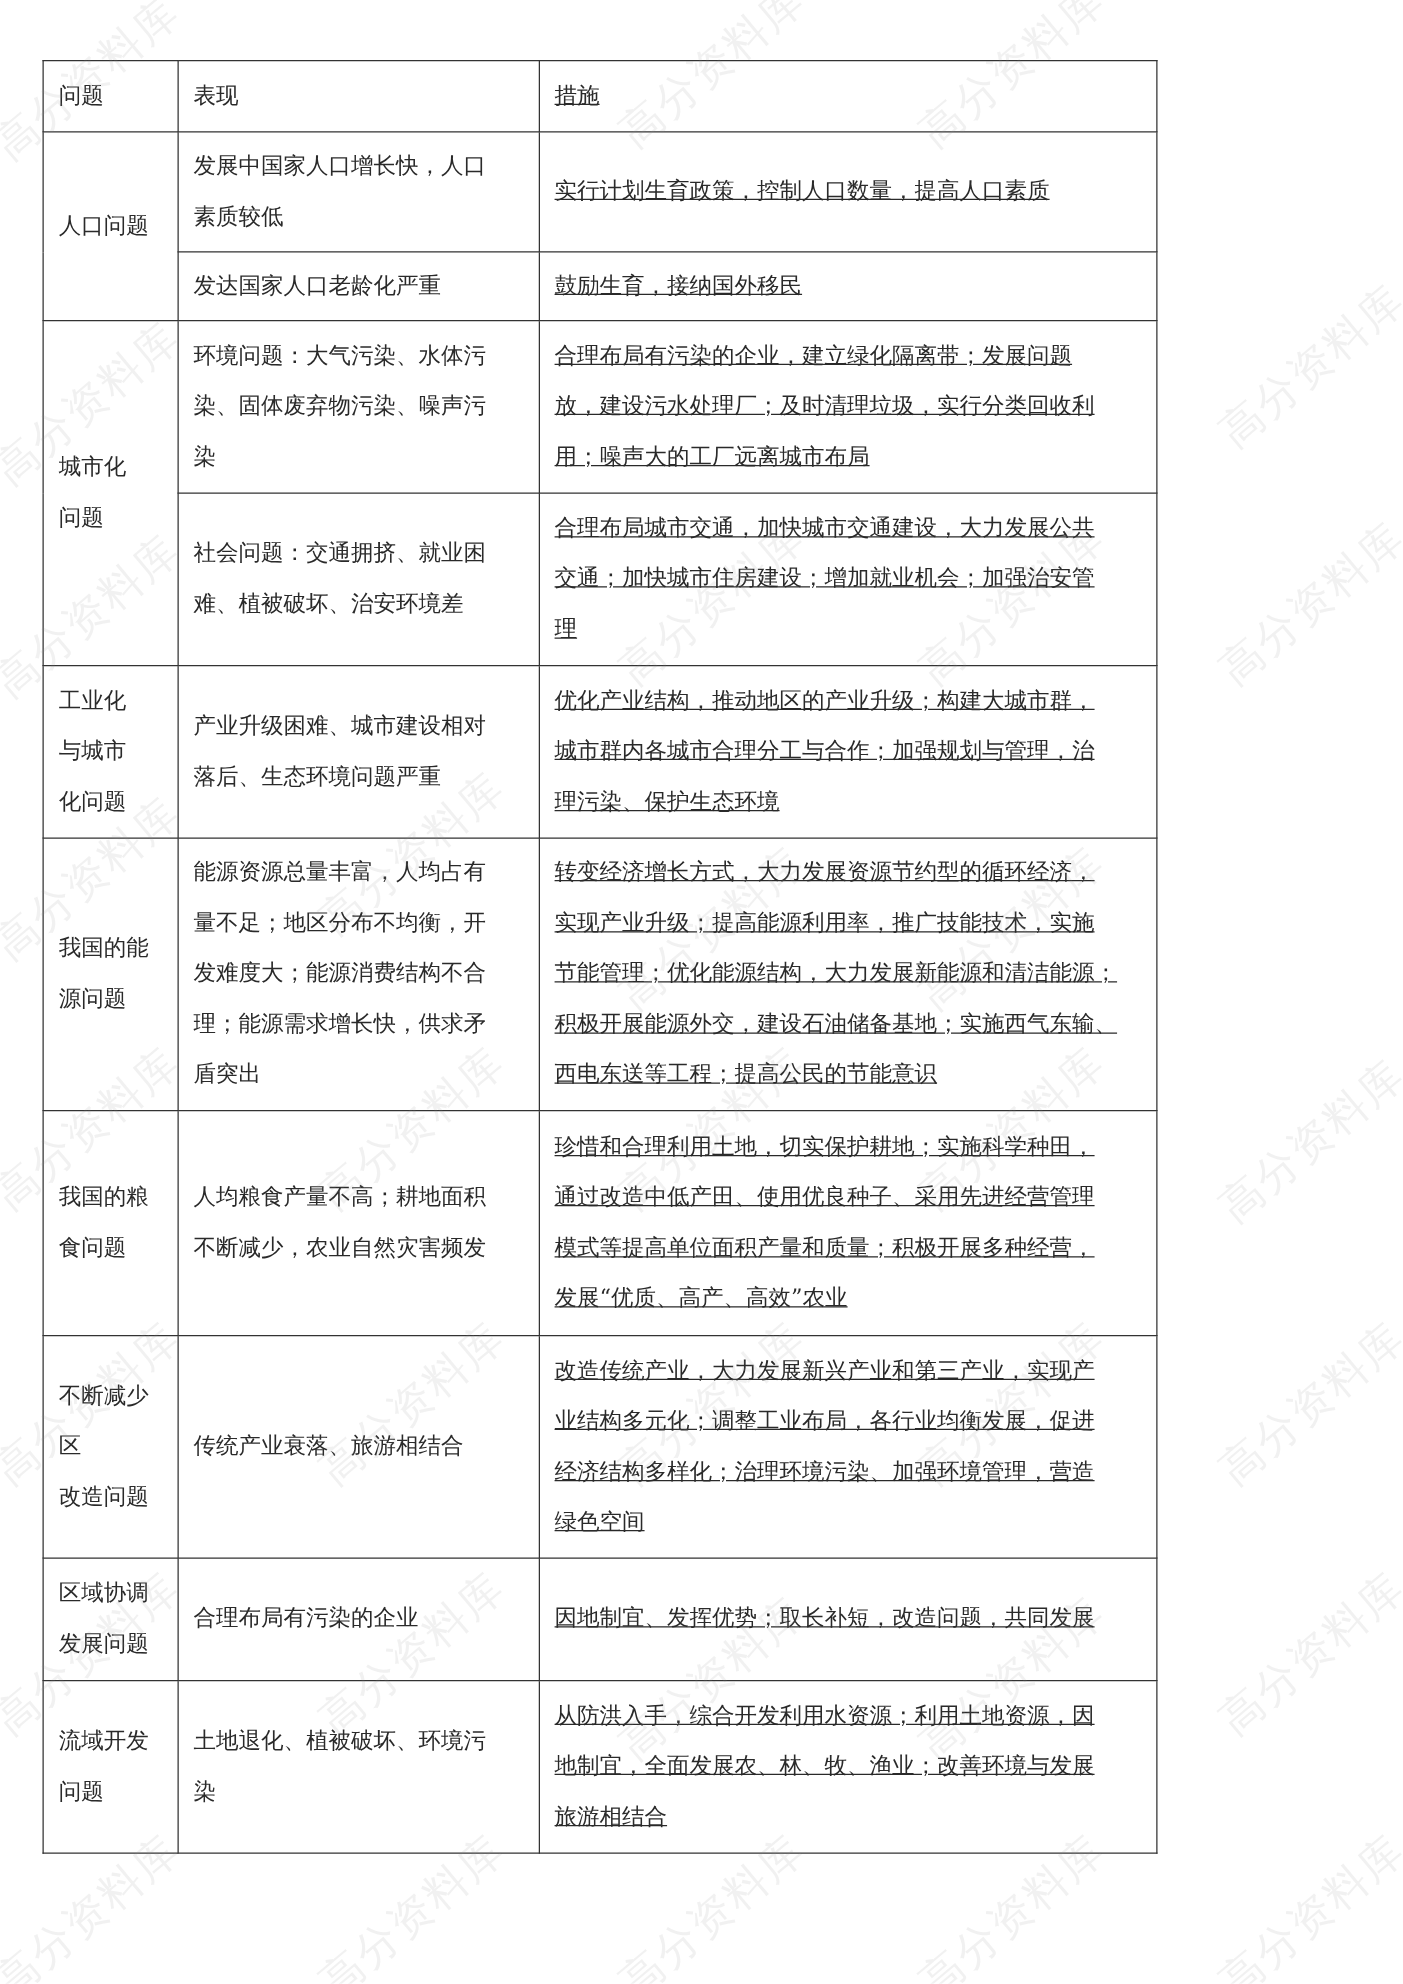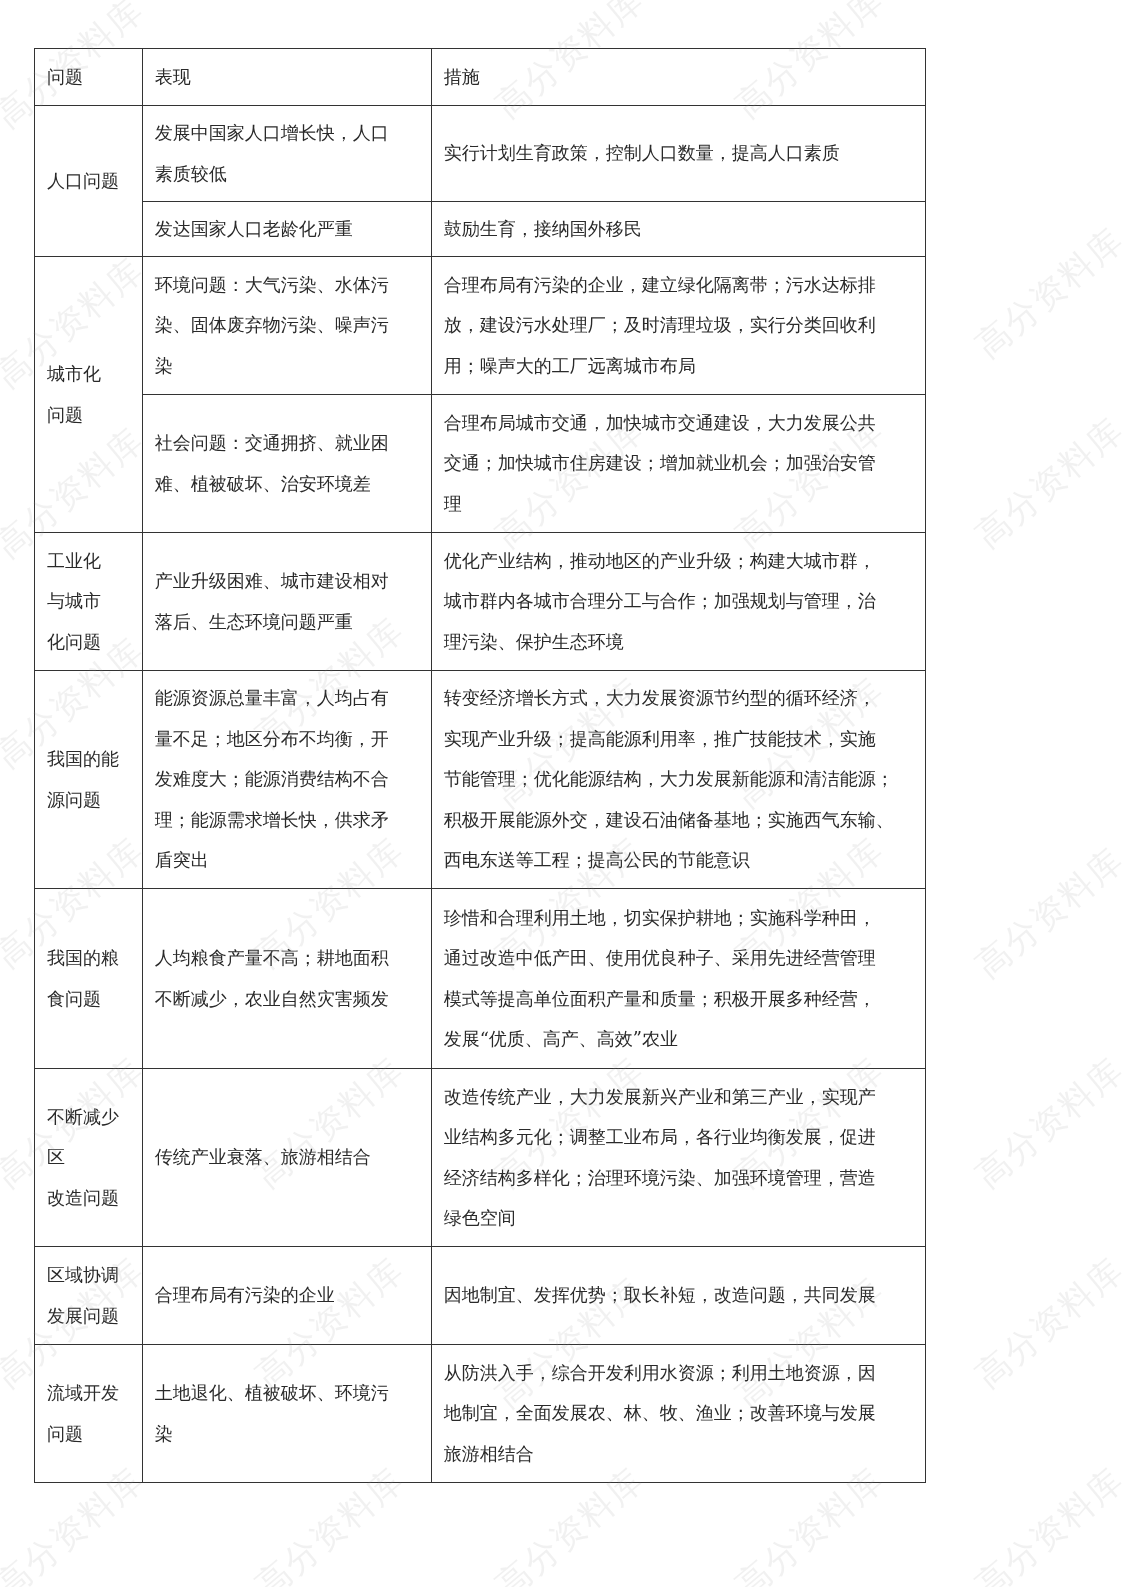--- a/index.html
+++ b/index.html
@@ -6,21 +6,21 @@
   body { width: 1122px; height: 1587px; position: relative; overflow: hidden;
          font-family: "DejaVu Serif", "Liberation Serif", serif; color: #222; }
   .watermarks { position: absolute; inset: 0; pointer-events: none; z-index: 2; }
   .wm { position: absolute; font-size: 34px; color: rgba(150,150,150,0.13);
         transform: rotate(-40deg); white-space: nowrap; font-family: "DejaVu Sans", sans-serif; letter-spacing: 2px; }
   table { position: absolute; left: 34px; top: 48px; border-collapse: collapse; width: 892px; z-index: 1; }
   td { border: 1.5px solid #333; vertical-align: middle; font-size: 18px; line-height: 40.5px;
        padding: 2px 12px 2px 12px; color: #2a2a2a; }
   td.c1 { width: 90px; padding-left: 12px; padding-right: 4px; }
   td.c2 { width: 262px; }
-  td.c3 { width: 466px; }
+  td.c3 { width: 466px; text-decoration: underline; }
   tr.head td { height: 52px; }
   .cell-text { white-space: pre-line; display: block; }
 </style>
 </head>
 <body>
 
 <div class="watermarks">
   <span class="wm" style="left:-20px;top:40px">高分资料库</span>
   <span class="wm" style="left:480px;top:30px">高分资料库</span>
   <span class="wm" style="left:720px;top:30px">高分资料库</span>
@@ -87,21 +87,21 @@
     <td class="c1" rowspan="2">
           <span class="cell-text">城市化
 问题</span>
         </td>
     <td class="c2">
           <span class="cell-text">环境问题：大气污染、水体污
 染、固体废弃物污染、噪声污
 染</span>
         </td>
     <td class="c3">
-          <span class="cell-text">合理布局有污染的企业，建立绿化隔离带；污水达标排
+          <span class="cell-text">合理布局有污染的企业，建立绿化隔离带；发展问题
 放，建设污水处理厂；及时清理垃圾，实行分类回收利
 用；噪声大的工厂远离城市布局</span>
         </td>
   </tr>
   <tr style="height:138px">
     <td class="c2">
           <span class="cell-text">社会问题：交通拥挤、就业困
 难、植被破坏、治安环境差</span>
         </td>
     <td class="c3">

